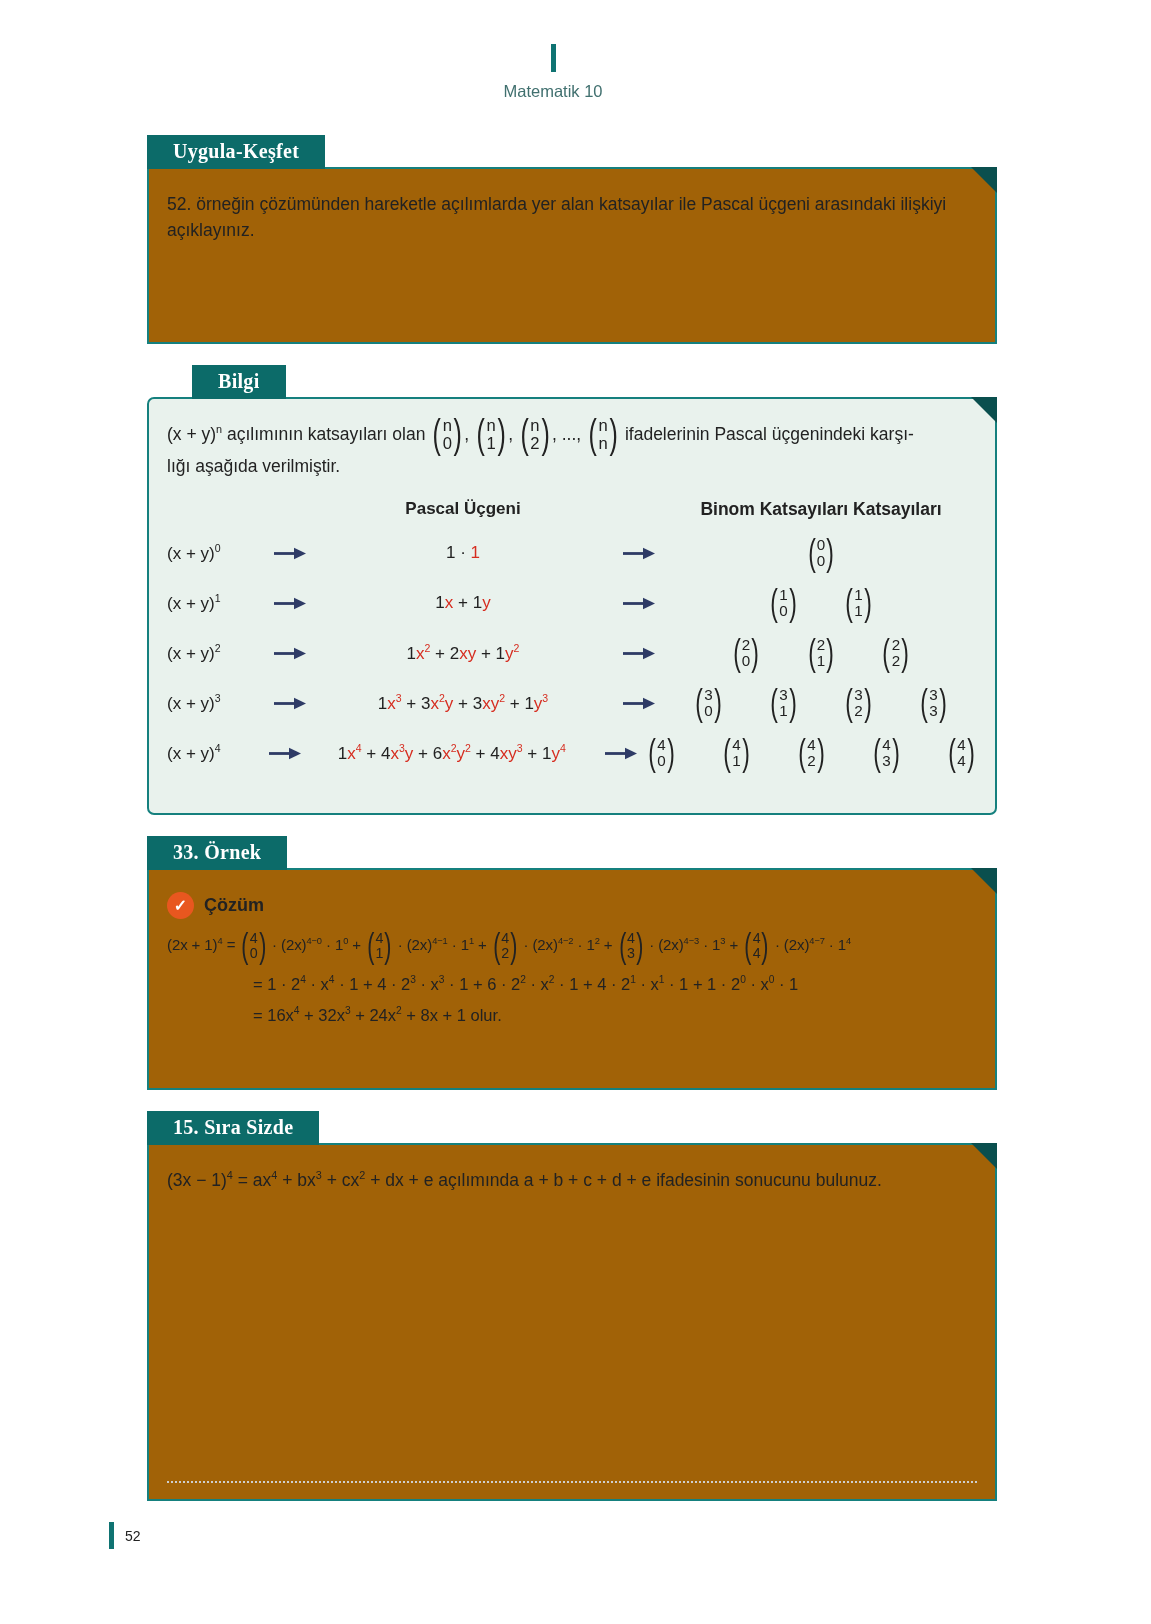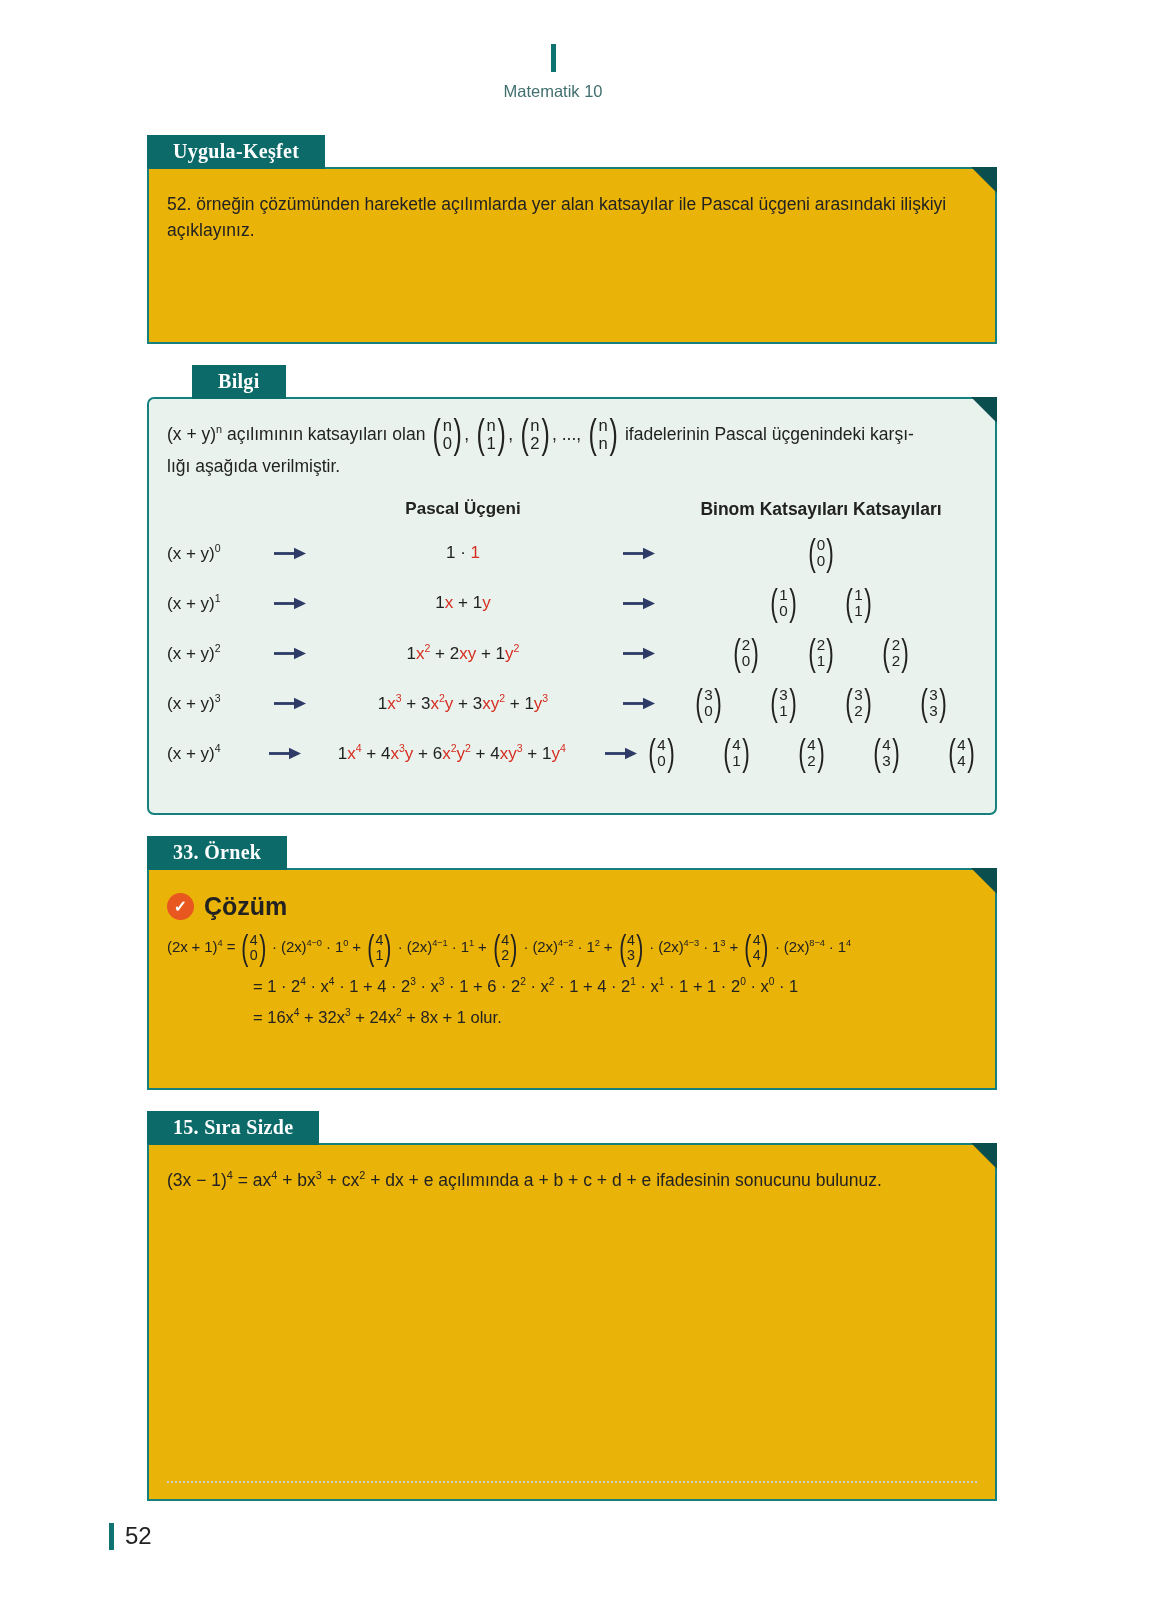--- a/index.html
+++ b/index.html
@@ -9,32 +9,32 @@
     font-family:"Liberation Sans", sans-serif; color:#222;
   }
   .content { width:883px; margin-left:114px; }
 
   
   .course-header { display:flex; align-items:center; gap:10px; padding-top:44px; margin-bottom:34px; margin-left:-5px;flex-direction:column; }
   .vbar { width:5px; height:28px; background:#0f7372; }
   .course { font-size:16.5px; color:#41706f; }
   .page-footer { display:flex; align-items:center; gap:11px; margin-left:109px; margin-top:18px; }
   .fbar { width:5px; height:27px; background:#0f7372; }
-  .fnum { font-size:24px; color:#222; }
+  .fnum { font-size:14px; color:#222; }
 
   
   .sect { margin-bottom:21px; position:relative;padding-left:33px; }
   .badge {
     position:relative; z-index:2; display:inline-block;
     background:#0c6b69; color:#fff;
     font-family:"Liberation Serif", serif; font-weight:700; font-size:20px;
     padding:5px 26px 6px; margin-bottom:-2px; letter-spacing:.3px;
   }
   .badge.indent { margin-left:45px; }
-  .box { position:relative; border:2px solid #15807e; background:#eab308; padding:16px 18px; }
+  .box { position:relative; border:2px solid #15807e; background:#a16207; padding:16px 18px; }
   .box.mint { background:#e9f2ed;border-radius:7px; }
   .fold { position:absolute; top:-2px; right:-2px; width:26px; height:26px;
           background:#0a4f4e; clip-path:polygon(0 0,100% 0,100% 100%); }
 
   .body-text { margin:6px 0; font-size:17.5px; line-height:1.5; }
   .box-uygula { min-height:177px; }
 
   
   .intro { font-size:17.5px; line-height:1.55; margin:2px 0 10px; }
   .prow { display:flex; align-items:center; min-height:50px; }
@@ -52,21 +52,21 @@
   .bp { display:inline-block; font-size:2.3em; line-height:.82; transform:scaleX(.62); font-weight:400; }
   .bc { display:inline-flex; flex-direction:column; align-items:center; line-height:1.08; font-size:.95em; margin:0 -1px; }
 
   sup { font-size:.62em; }
 
   
   .prompt { font-size:17.5px; margin:4px 0 12px; }
   .solution-row { display:flex; align-items:center; gap:10px; margin:6px 0 12px; }
   .check-icon { width:27px; height:27px; border-radius:50%; background:#e8571f; color:#fff;
                 display:flex; align-items:center; justify-content:center; font-size:16px; font-weight:700; }
-  .solution-label { font-size:25px; font-weight:700; }
+  .solution-label { font-size:18px; font-weight:700; }
   .eq { white-space:nowrap; }
   .eq1 { font-size:15px; margin:8px 0 10px; letter-spacing:-.1px; }
   .eq2, .eq3 { font-size:16.5px; margin:12px 0 10px 86px; }
   .box-ornek { min-height:222px; }
 
   
   .box-sira { min-height:358px; display:flex; flex-direction:column; }
   .sira-text { font-size:17.5px; margin:8px 0; }
   .dashline { margin-top:auto; border-top:2px dotted #cfcfcf; }
 </style>
@@ -387,21 +387,21 @@
               <span>3</span>
             </span>
             <span class="bp">)</span>
           </span> · (2x)<sup>4−3</sup> · 1<sup>3</sup> + <span class="binom">
             <span class="bp">(</span>
             <span class="bc">
               <span>4</span>
               <span>4</span>
             </span>
             <span class="bp">)</span>
-          </span> · (2x)<sup>8−4</sup> · 1<sup>4</sup></div>
+          </span> · (2x)<sup>4−7</sup> · 1<sup>4</sup></div>
       <div class="eq eq2">= 1 · 2<sup>4</sup> · x<sup>4</sup> · 1 + 4 · 2<sup>3</sup> · x<sup>3</sup> · 1 + 6 · 2<sup>2</sup> · x<sup>2</sup> · 1 + 4 · 2<sup>1</sup> · x<sup>1</sup> · 1 + 1 · 2<sup>0</sup> · x<sup>0</sup> · 1</div>
       <div class="eq eq3">= 16x<sup>4</sup> + 32x<sup>3</sup> + 24x<sup>2</sup> + 8x + 1 olur.</div>
     </div>
   </section>
 
   <section class="sect">
     <div class="badge">
       <span>15. Sıra Sizde</span>
     </div>
     <div class="box box-sira">

